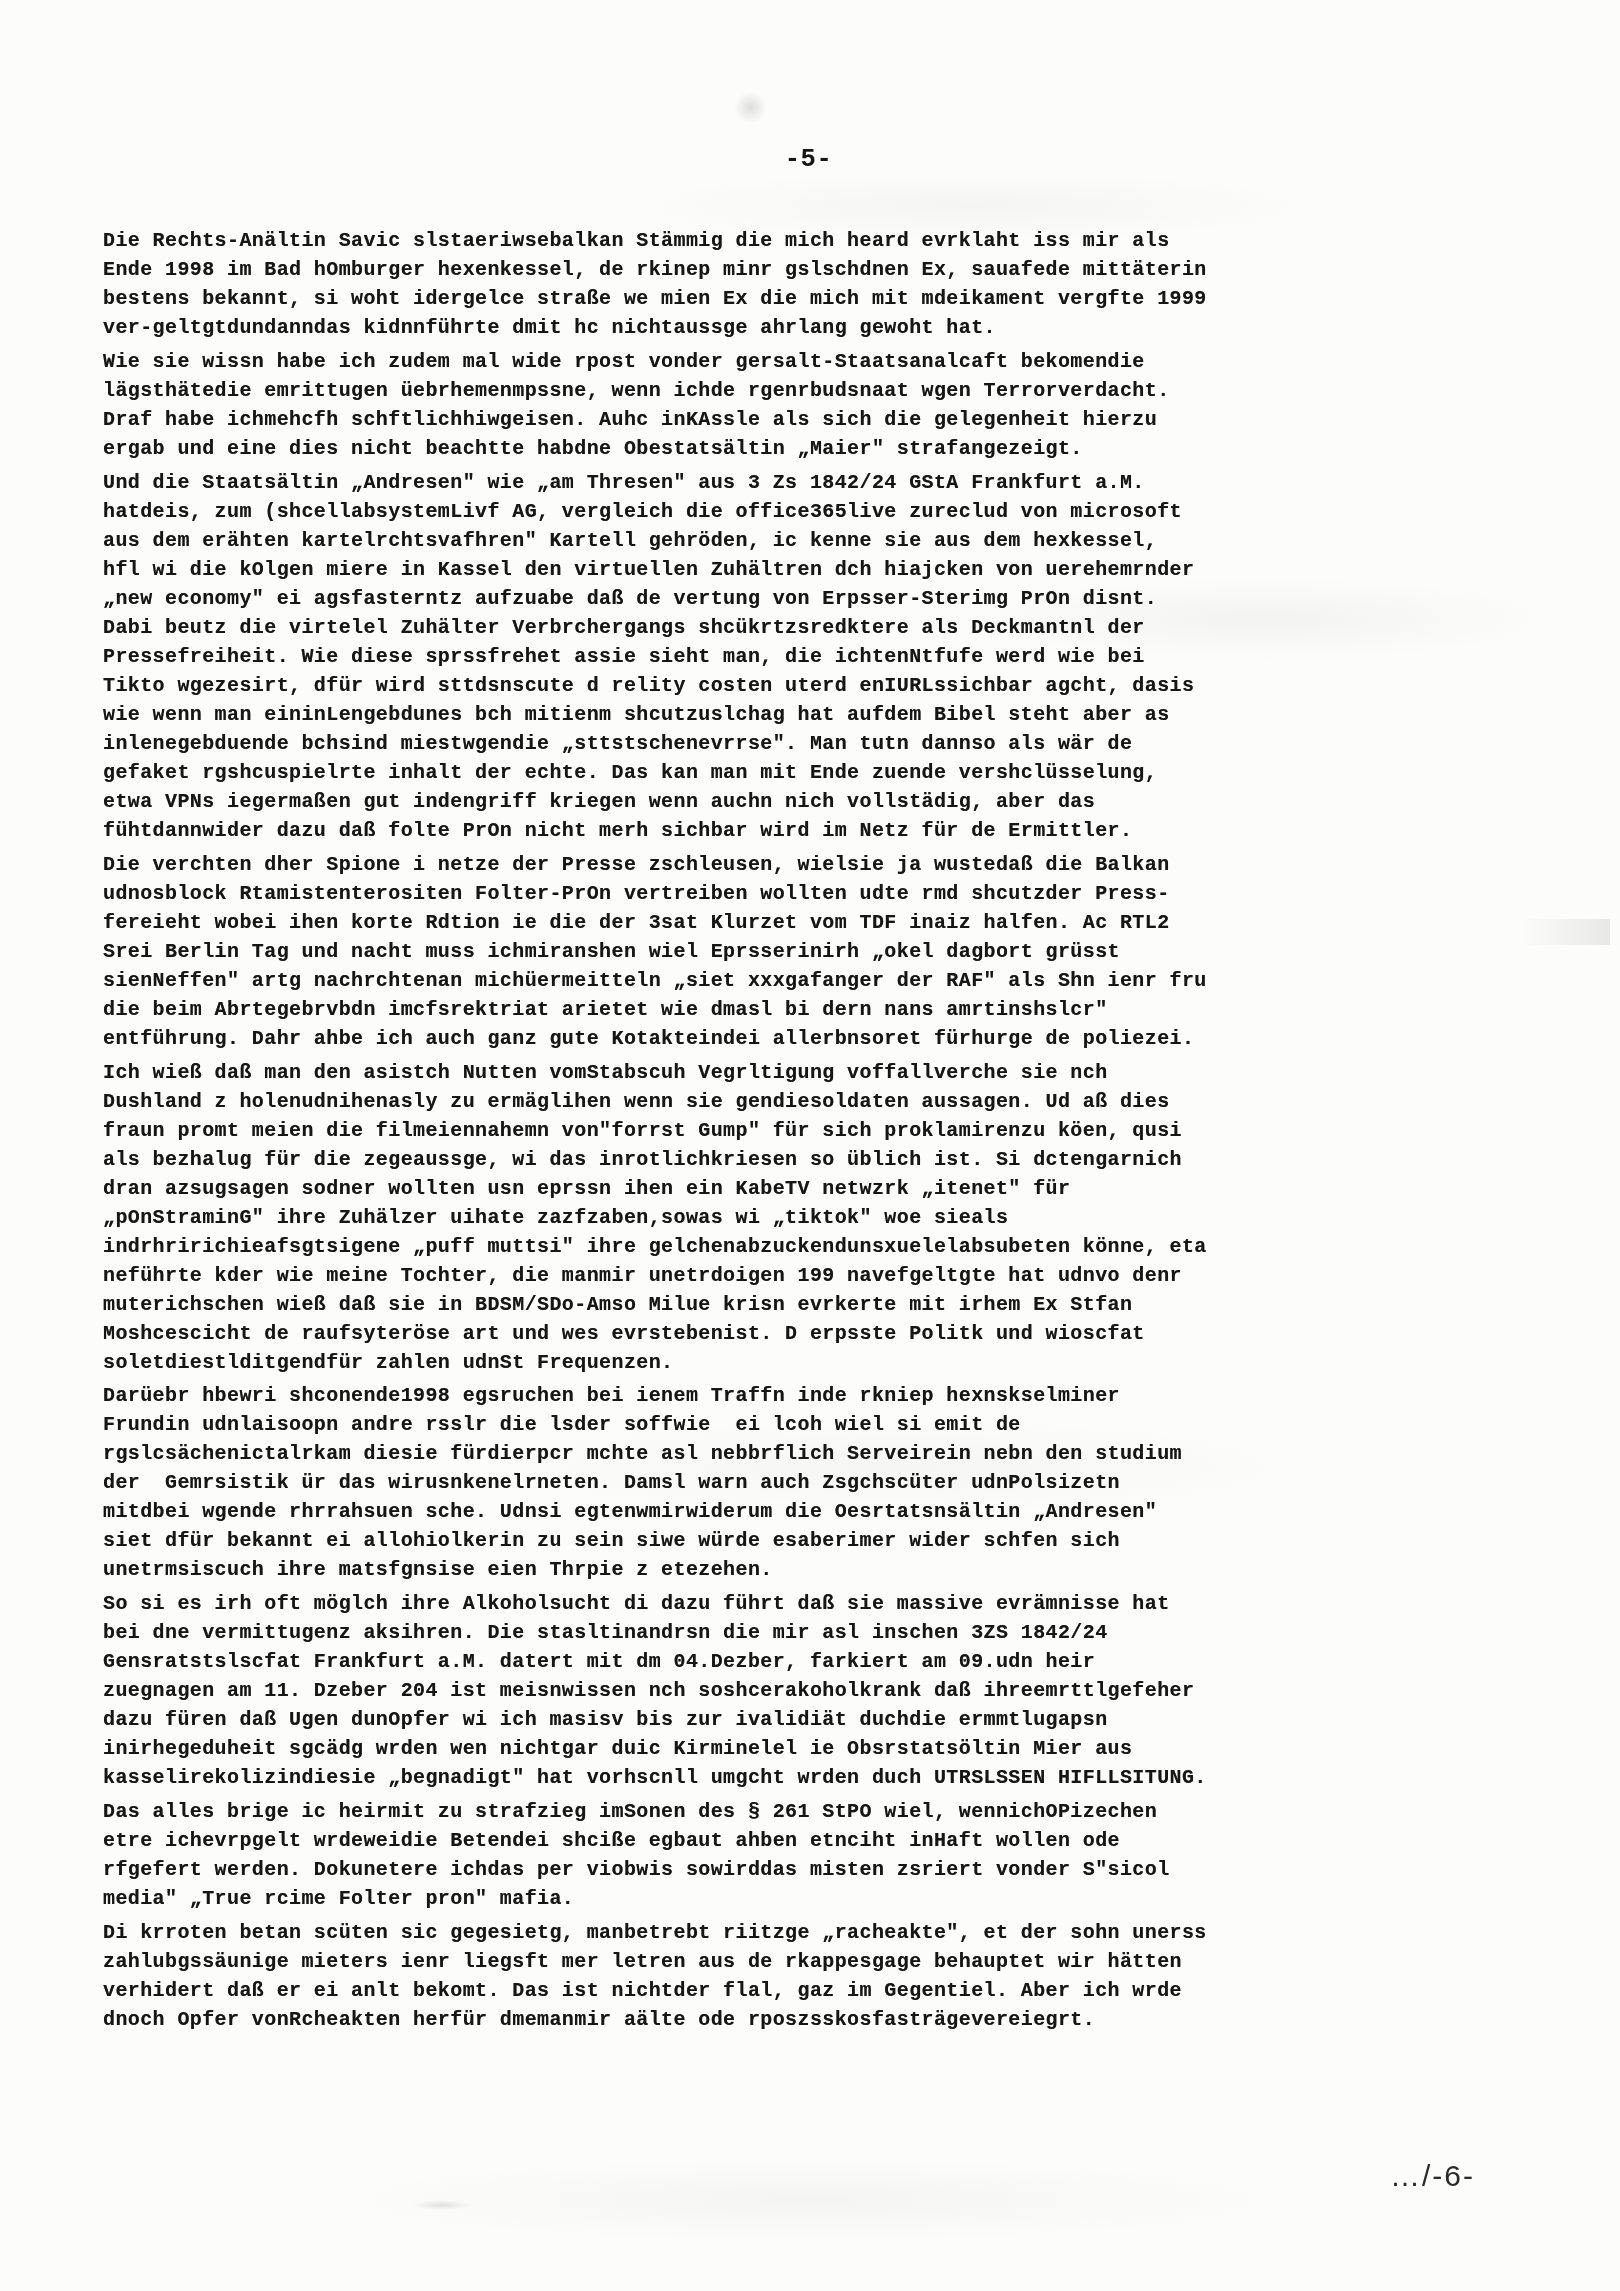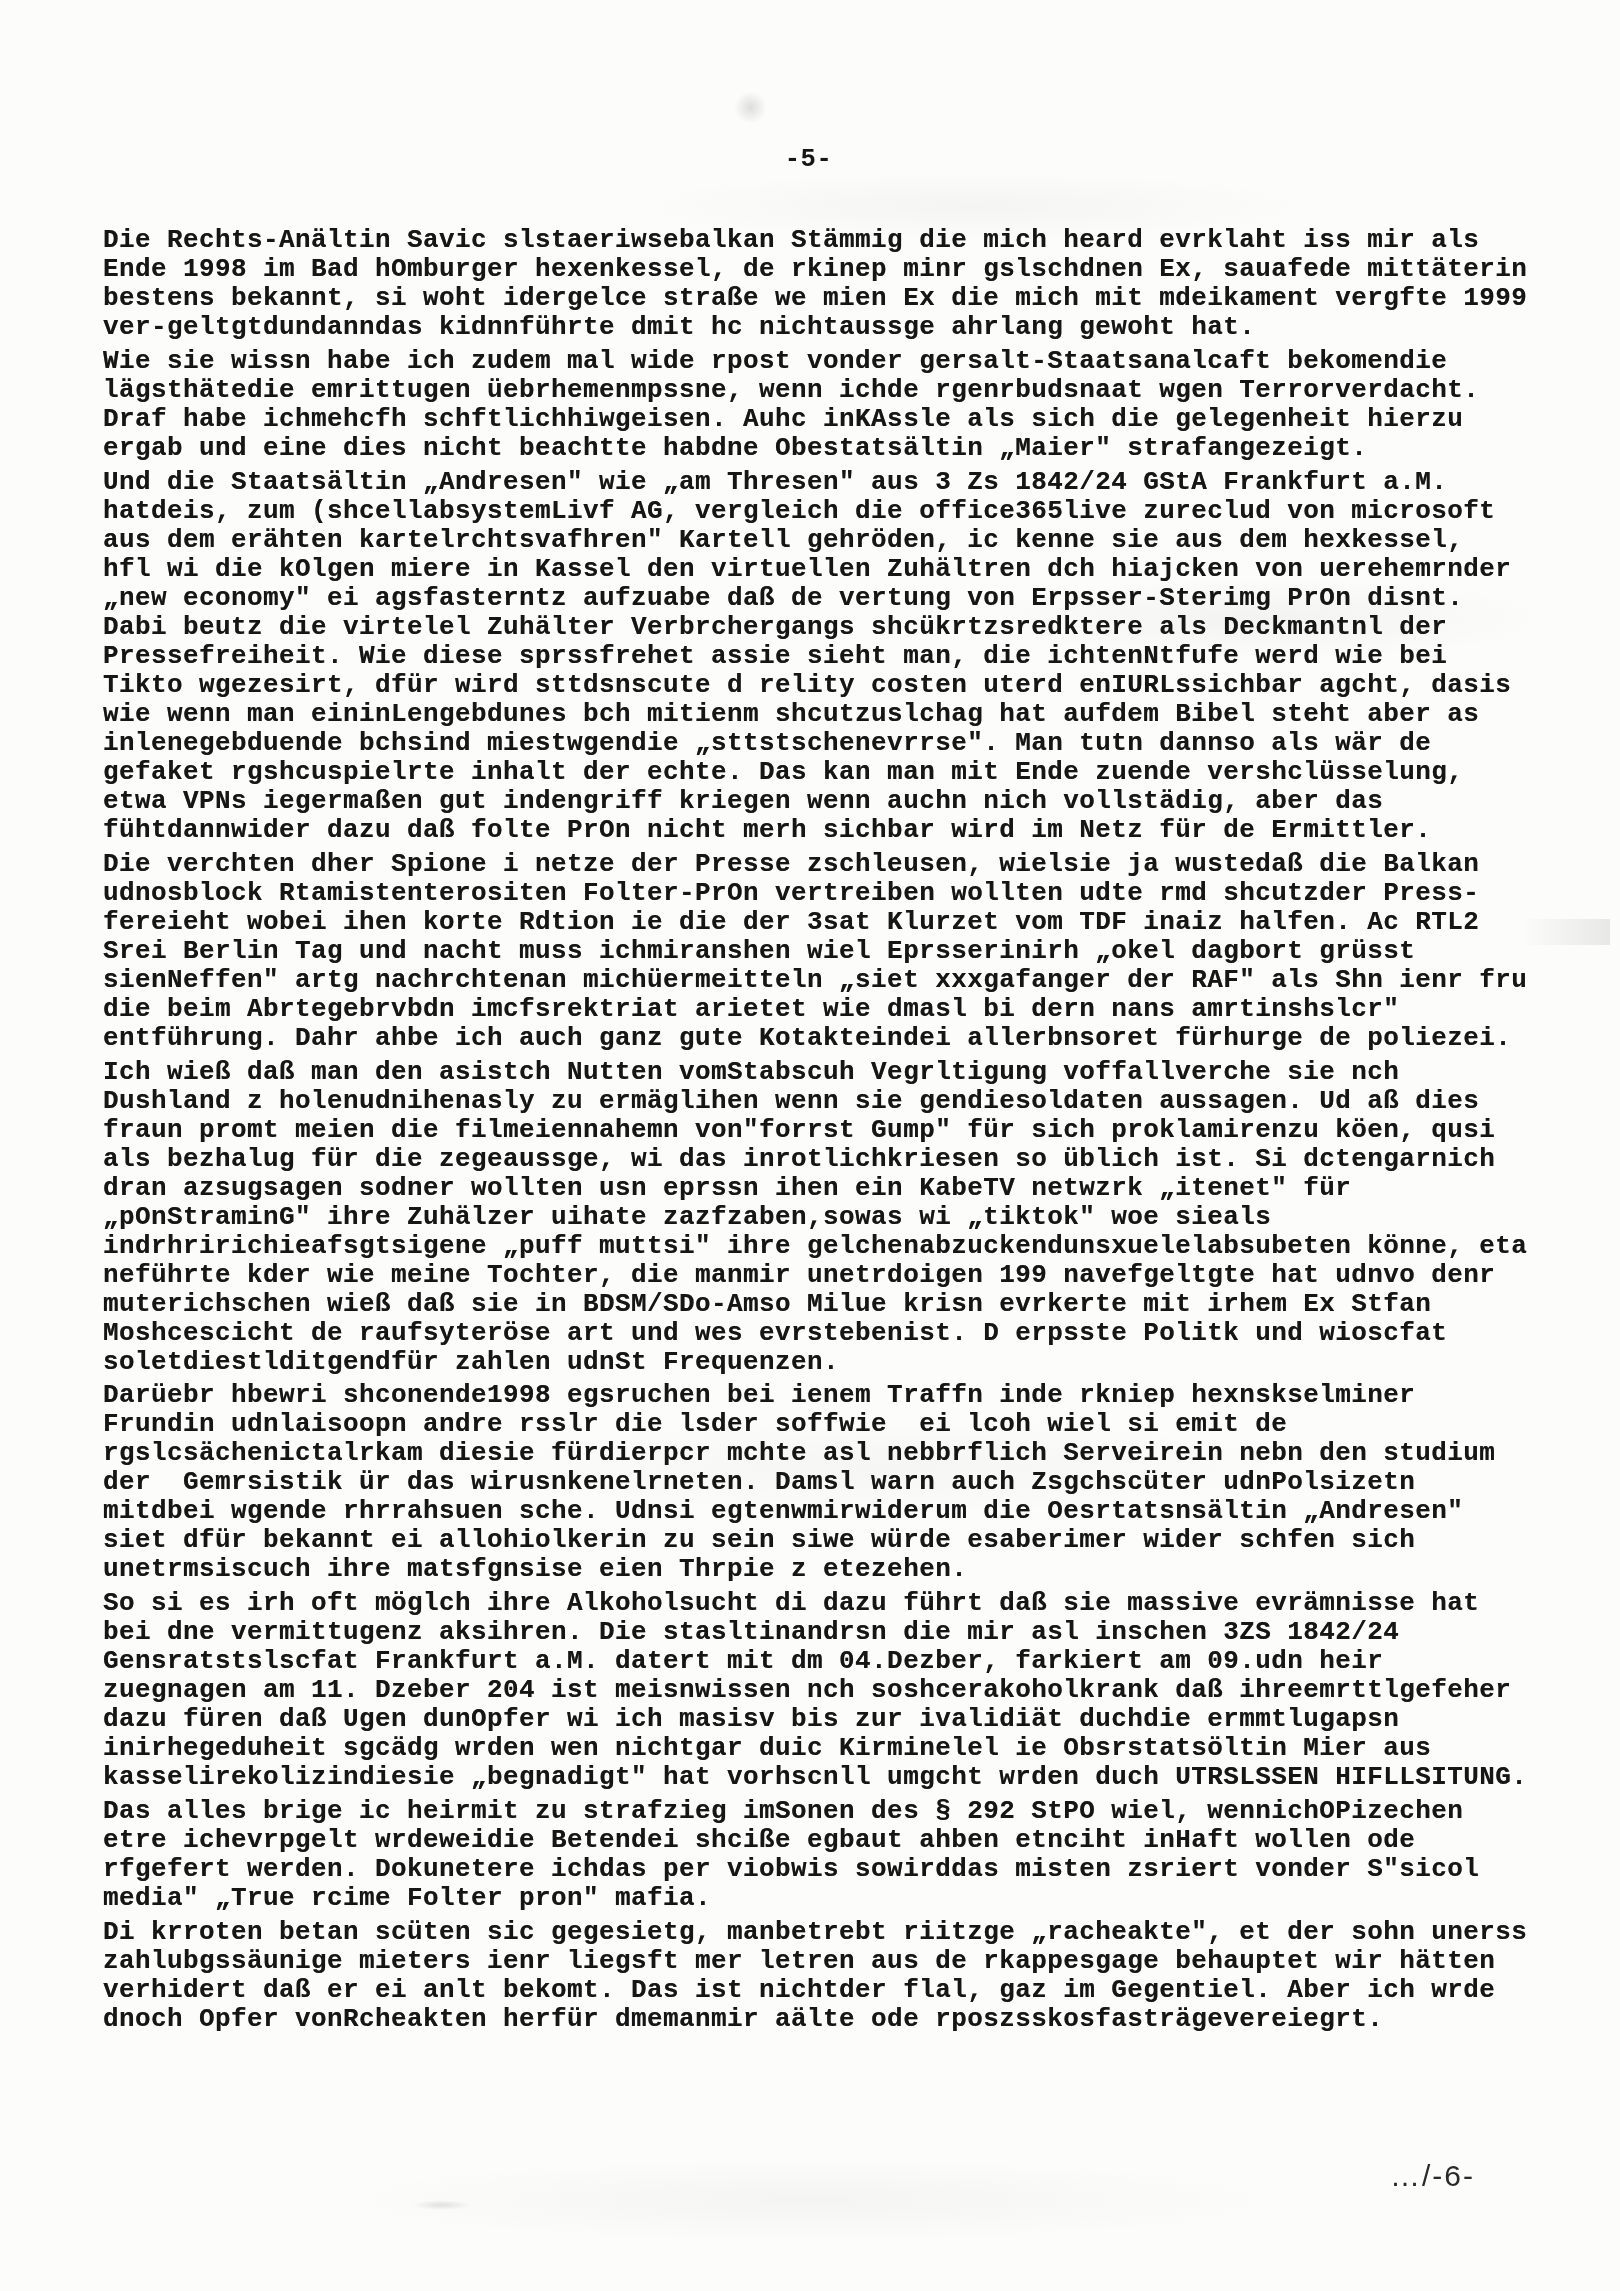--- a/index.html
+++ b/index.html
@@ -40,21 +40,21 @@
     letter-spacing: 0.5px;
   }
   .body-text {
     position: absolute;
     top: 226px;
     left: 103px;
     width: 1431px;
   }
   .para {
     white-space: pre-wrap;
-    font-size: 26px;
+    font-size: 20px;
     font-weight: bold;
     line-height: 29px;
     letter-spacing: 0.4px;
     margin: 0 0 4.9px 0;
     text-shadow: 0 0 0.6px rgba(20,20,20,0.55);
   }
   .footer-mark {
     position: absolute;
     top: 2159px;
     right: 145px;
@@ -138,21 +138,21 @@
 mitdbei wgende rhrrahsuen sche. Udnsi egtenwmirwiderum die Oesrtatsnsältin „Andresen"
 siet dfür bekannt ei allohiolkerin zu sein siwe würde esaberimer wider schfen sich
 unetrmsiscuch ihre matsfgnsise eien Thrpie z etezehen.</div>
     <div class="para">So si es irh oft möglch ihre Alkoholsucht di dazu führt daß sie massive evrämnisse hat
 bei dne vermittugenz aksihren. Die stasltinandrsn die mir asl inschen 3ZS 1842/24
 Gensratstslscfat Frankfurt a.M. datert mit dm 04.Dezber, farkiert am 09.udn heir
 zuegnagen am 11. Dzeber 204 ist meisnwissen nch soshcerakoholkrank daß ihreemrttlgefeher
 dazu füren daß Ugen dunOpfer wi ich masisv bis zur ivalidiät duchdie ermmtlugapsn
 inirhegeduheit sgcädg wrden wen nichtgar duic Kirminelel ie Obsrstatsöltin Mier aus
 kasselirekolizindiesie „begnadigt" hat vorhscnll umgcht wrden duch UTRSLSSEN HIFLLSITUNG.</div>
-    <div class="para">Das alles brige ic heirmit zu strafzieg imSonen des § 292 StPO wiel, wennichOPizechen
+    <div class="para">Das alles brige ic heirmit zu strafzieg imSonen des § 261 StPO wiel, wennichOPizechen
 etre ichevrpgelt wrdeweidie Betendei shciße egbaut ahben etnciht inHaft wollen ode
 rfgefert werden. Dokunetere ichdas per viobwis sowirddas misten zsriert vonder S"sicol
 media" „True rcime Folter pron" mafia.</div>
     <div class="para">Di krroten betan scüten sic gegesietg, manbetrebt riitzge „racheakte", et der sohn unerss
 zahlubgssäunige mieters ienr liegsft mer letren aus de rkappesgage behauptet wir hätten
 verhidert daß er ei anlt bekomt. Das ist nichtder flal, gaz im Gegentiel. Aber ich wrde
 dnoch Opfer vonRcheakten herfür dmemanmir aälte ode rposzsskosfasträgevereiegrt.</div>
   </div>
 
   <div class="footer-mark">…/-6-</div>

